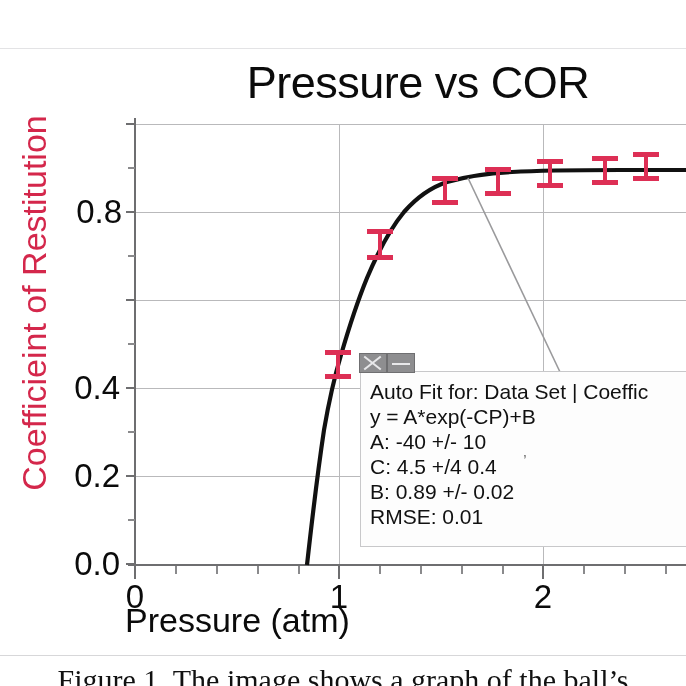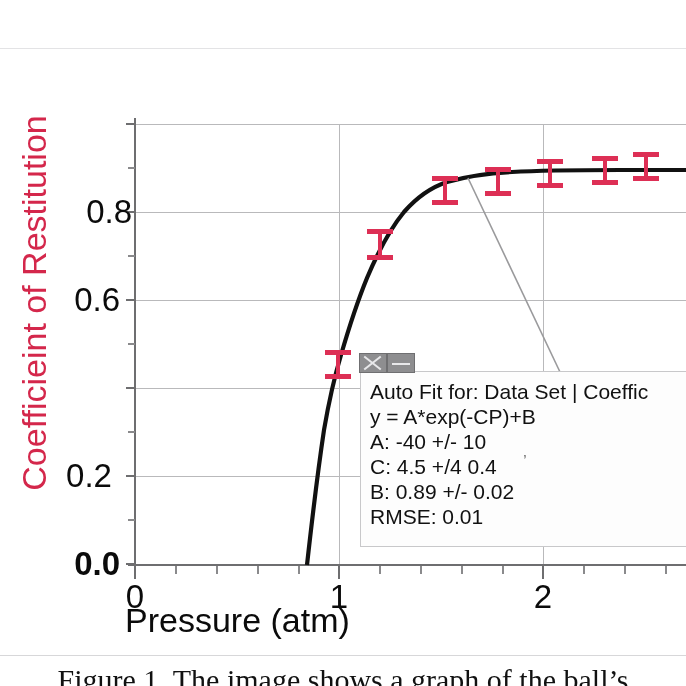--- a/index.html
+++ b/index.html
@@ -76,20 +76,21 @@
     white-space:nowrap;overflow:hidden;
   }
 </style>
 </head>
 <body>
 
 <div id="root">
 
   <div class="hrule" id="rule-top"></div>
 
+  <div id="chart-title">Pressure vs COR</div>
 
   <div id="plot">
     <div class="gridline-h" style="top:0px;"></div>
     <div class="gridline-h" style="top:88px;"></div>
     <div class="gridline-h" style="top:176px;"></div>
     <div class="gridline-h" style="top:264px;"></div>
     <div class="gridline-h" style="top:352px;"></div>
     <div class="gridline-v" style="left:204px;"></div>
     <div class="gridline-v" style="left:408px;"></div>
   </div>
@@ -103,24 +104,24 @@
   <div class="tick-y major" style="top:387px;"></div>
   <div class="tick-y major" style="top:475px;"></div>
   <div class="tick-y major" style="top:563px;"></div>
 
   <div class="tick-y" style="top:167px;"></div>
   <div class="tick-y" style="top:255px;"></div>
   <div class="tick-y" style="top:343px;"></div>
   <div class="tick-y" style="top:431px;"></div>
   <div class="tick-y" style="top:519px;"></div>
 
-  <div class="ylabel-val" style="left:70px;top:195px;">0.8</div>
-  <div class="ylabel-val" style="left:58px;top:283px;">0.6</div>
-  <div class="ylabel-val" style="left:58px;top:459px;text-align:center;">0.2</div>
-  <div class="ylabel-val" style="left:58px;top:547px;font-weight:bold;">0.0</div>
+  <div class="ylabel-val" style="left:60px;top:195px;">0.8</div>
+  <div class="ylabel-val" style="left:58px;top:371px;">0.4</div>
+  <div class="ylabel-val" style="left:58px;top:459px;">0.2</div>
+  <div class="ylabel-val" style="left:58px;top:547px;">0.0</div>
 
   <div class="tick-x major" style="left:134px;"></div>
   <div class="tick-x major" style="left:338px;"></div>
   <div class="tick-x major" style="left:542px;"></div>
 
   <div class="tick-x" style="left:175px;"></div>
   <div class="tick-x" style="left:216px;"></div>
   <div class="tick-x" style="left:257px;"></div>
   <div class="tick-x" style="left:298px;"></div>
   <div class="tick-x" style="left:379px;"></div>

